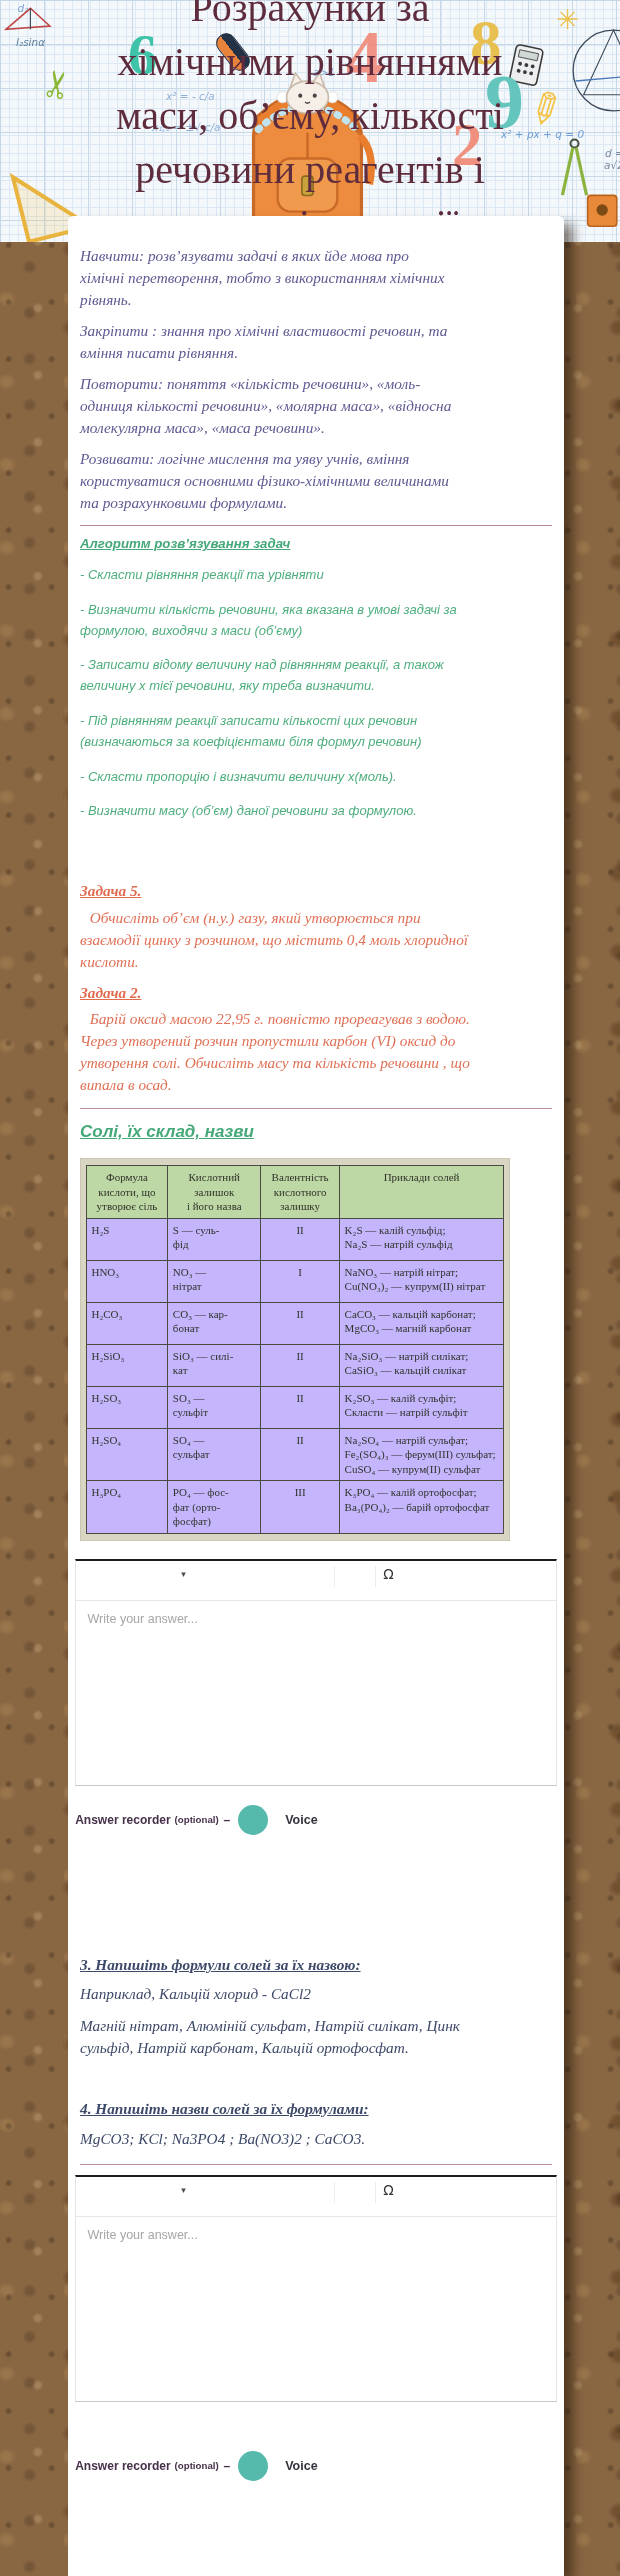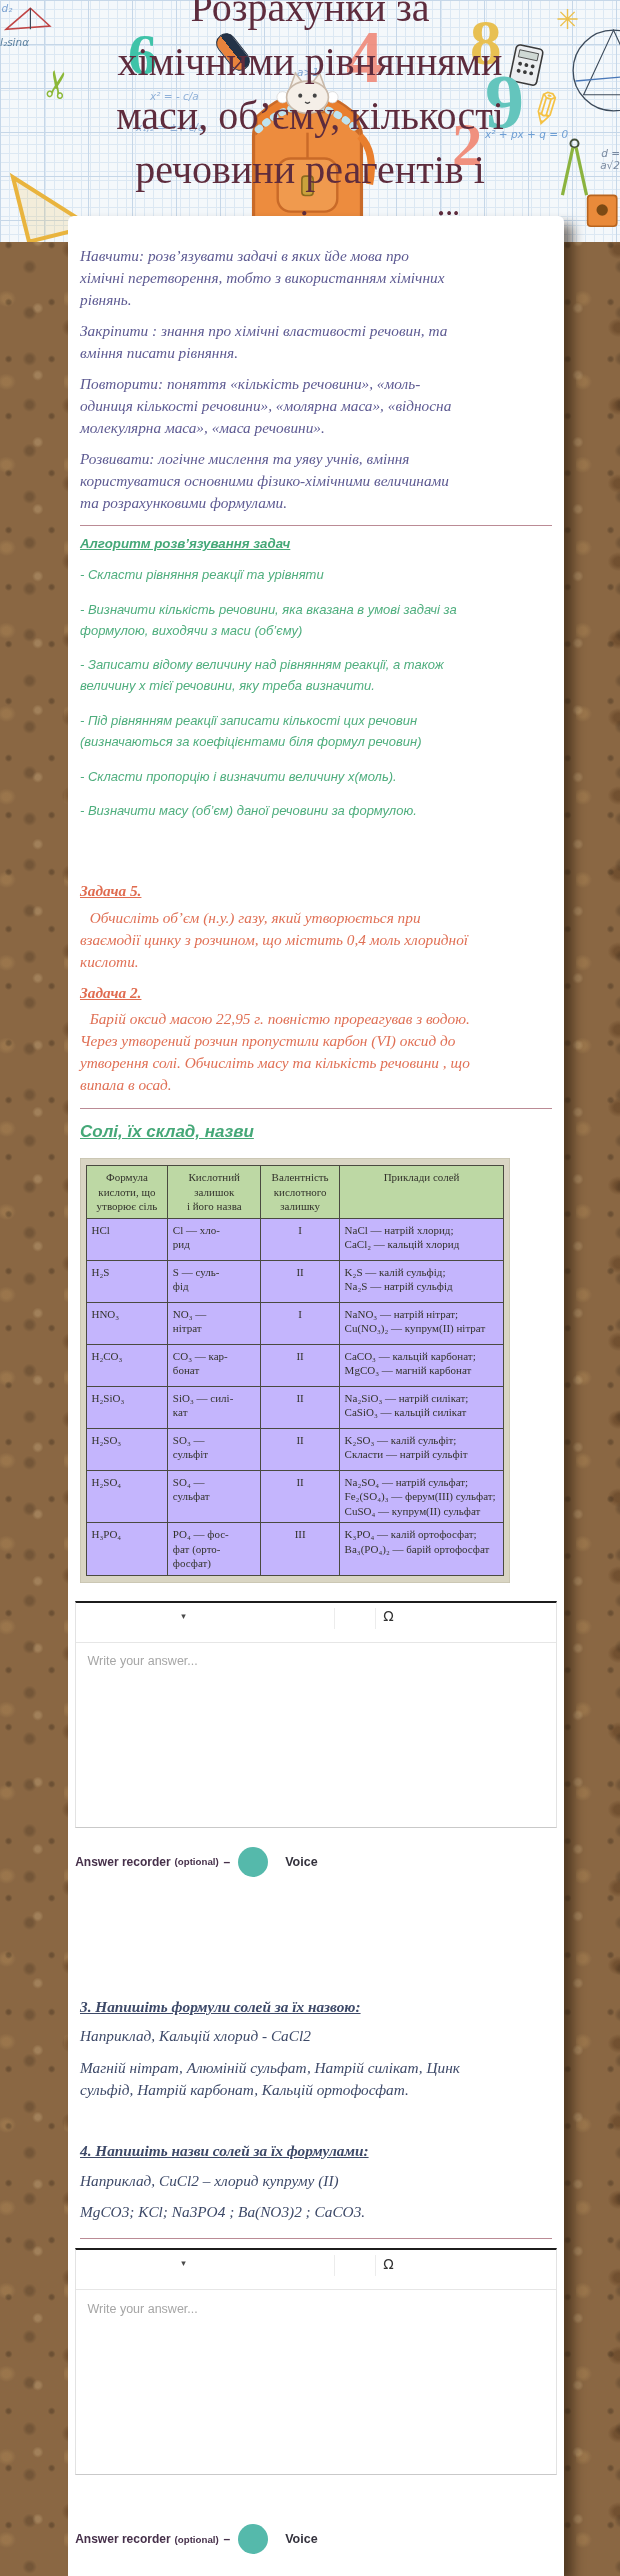--- a/index.html
+++ b/index.html
@@ -19,21 +19,21 @@
        background-image:linear-gradient(#c6d7e8 0.8px,transparent 0.8px),
                         linear-gradient(90deg,#c6d7e8 0.8px,transparent 0.8px),
                         linear-gradient(#dce8f3 0.8px,transparent 0.8px),
                         linear-gradient(90deg,#dce8f3 0.8px,transparent 0.8px);
        background-size:44px 44px,44px 44px,9px 9px,9px 9px;}
   .title{position:absolute;left:0;top:-18.6px;width:620px;text-align:center;
          font-family:"Liberation Serif",serif;font-size:40px;line-height:54px;
          color:#5e2c3d;z-index:5;}
   .doodle{position:absolute;z-index:1;}
   .num{font-family:"Liberation Serif",serif;font-weight:bold;}
-  .scrib{color:#7fa4d2;font-style:italic;font-size:10.5px;font-family:"DejaVu Sans",sans-serif;}
+  .scrib{color:#7fa4d2;font-style:italic;font-size:10.5px;font-family:"DejaVu Sans",sans-serif;padding-left:16px;}
   .pill{width:40px;height:18px;border-radius:9.7px;transform:rotate(52deg);
         background:linear-gradient(180deg,#233247 50%,#e8833c 50%);border:1.6px solid #1d2a3c;}
   
   .card{position:absolute;left:68px;top:216px;width:496px;bottom:0;background:#ffffff;
         border-radius:5.7px 5.7px 0 0;box-shadow:10.5px 7.3px 11.3px -1.6px rgba(35,20,8,.55);
         padding:0 12px;box-sizing:border-box;z-index:10;}
   .serifit{font-family:"Liberation Serif",serif;font-style:italic;white-space:pre-line;}
   .purple{color:#5d5a92;font-size:15.3px;line-height:22px;margin:0 0 9px 0;}
   .divider{border:none;border-top:0.8px solid #bb8b95;margin:11.3px 0 9.7px 0;}
   .green-h{color:#45a878;font-style:italic;font-size:13.3px;font-weight:bold;
@@ -222,28 +222,20 @@
 утворює сіль</th>
           <th style="width:86px;">Кислотний
 залишок
 і його назва</th>
           <th style="width:71px;">Валентність
 кислотного
 залишку</th>
           <th>Приклади солей</th>
         </tr>
         <tr>
-          <td>HCl</td>
-          <td>Cl — хло-
-рид</td>
-          <td class="c">I</td>
-          <td>NaCl — натрій хлорид;
-CaCl₂ — кальцій хлорид</td>
-        </tr>
-        <tr>
           <td>H₂S</td>
           <td>S — суль-
 фід</td>
           <td class="c">II</td>
           <td>K₂S — калій сульфід;
 Na₂S — натрій сульфід</td>
         </tr>
         <tr>
           <td>HNO₃</td>
           <td>NO₃ —
@@ -319,21 +311,20 @@
     <div class="gap-lg"></div>
 
     <div class="serifit navy-h">3. Напишіть формули солей за їх назвою:</div>
     <p class="serifit navy">Наприклад, Кальцій хлорид - CaCl2</p>
     <p class="serifit navy">Магній нітрат, Алюміній сульфат, Натрій силікат, Цинк
 сульфід, Натрій карбонат, Кальцій ортофосфат.</p>
 
     <div class="gap-md"></div>
 
     <div class="serifit navy-h">4. Напишіть назви солей за їх формулами:</div>
-    <p class="serifit navy">Наприклад, CuCl2 – хлорид купруму (ІІ)</p>
     <p class="serifit navy">MgCO3;  KCl; Na3PO4 ; Ba(NO3)2 ; CaCO3.</p>
 
     <hr class="divider" style="margin-top:14.5px;">
 
     <div class="widget" style="margin-top:6.5px;">
       <div class="toolbar">
         <span class="tb-caret">▾</span>
         <span class="tb-sep" style="left:258px;"></span>
         <span class="tb-sep" style="left:299px;"></span>
         <span class="tb-omega">Ω</span>

